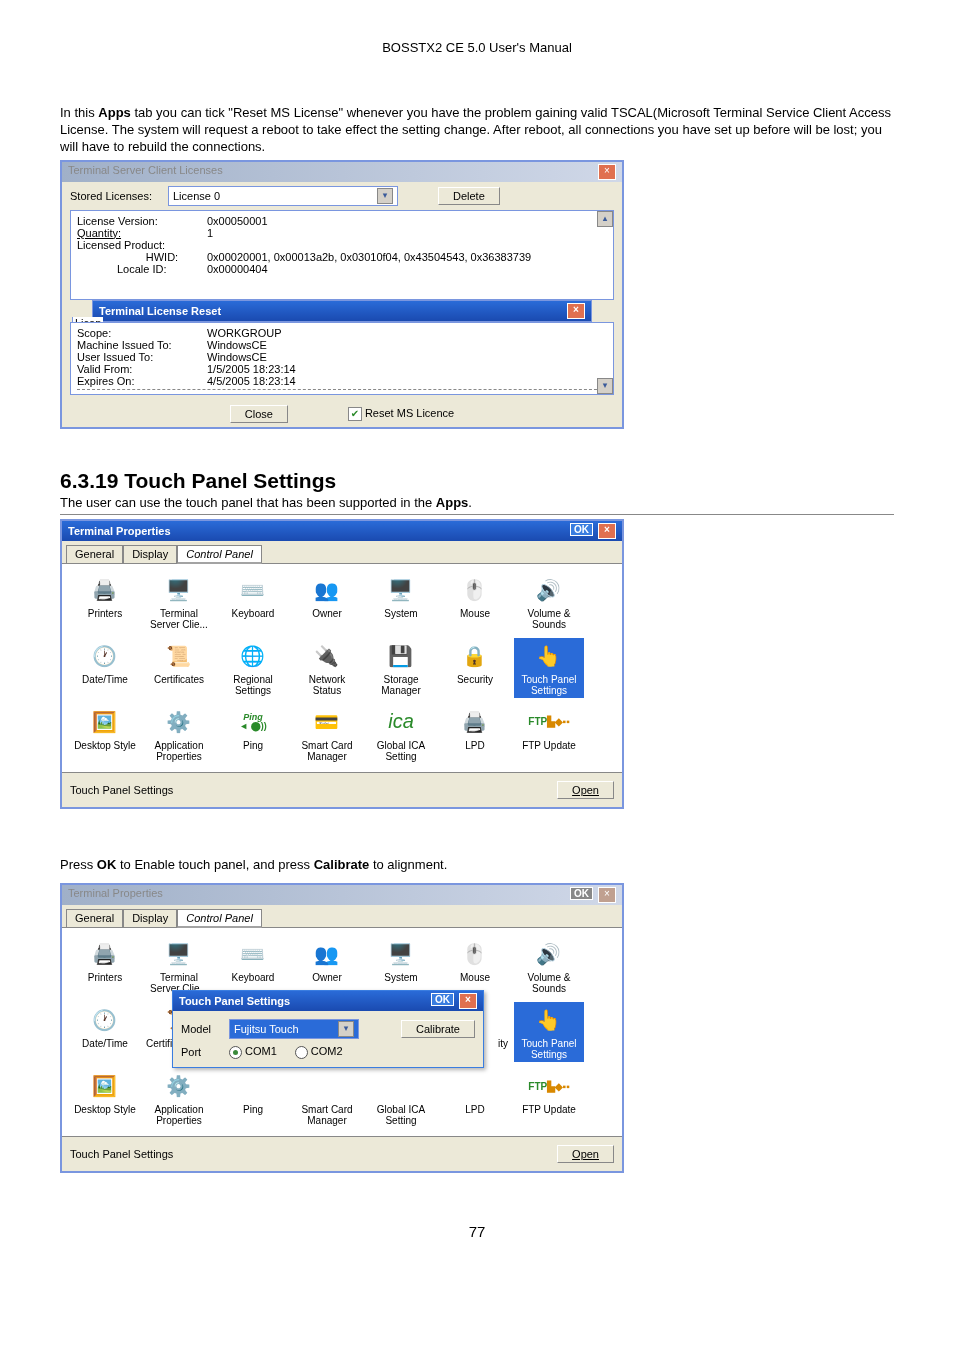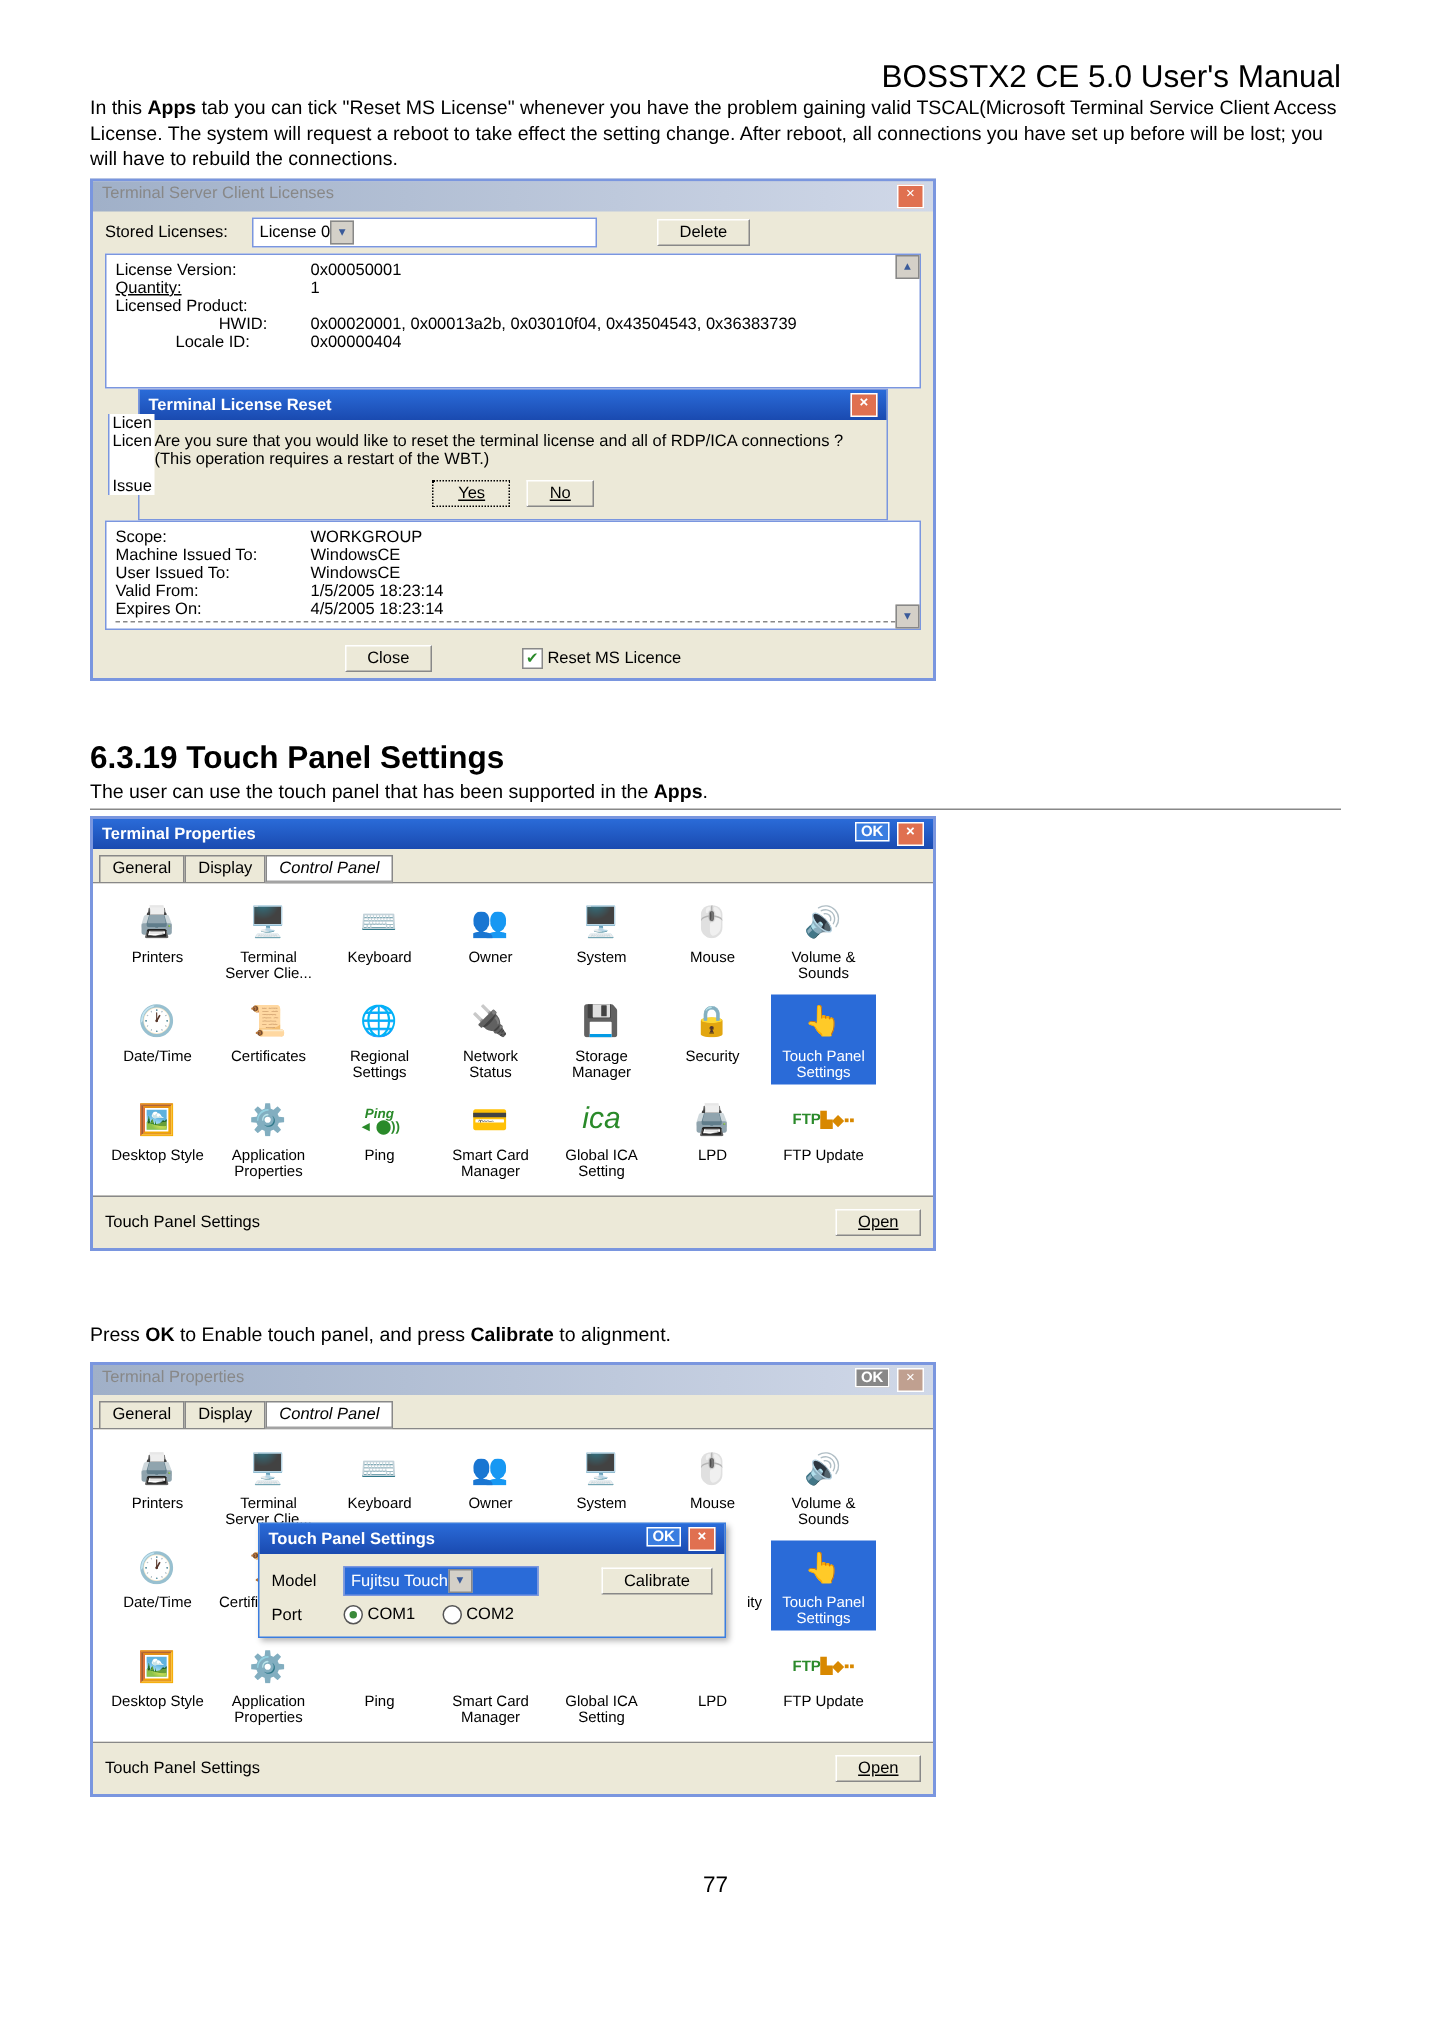--- a/index.html
+++ b/index.html
@@ -5,23 +5,24 @@
   body {
     font-family: Arial, sans-serif;
     font-size: 13px;
     color: #000;
     margin: 0;
     padding: 40px 60px;
     background: #fff;
     width: 834px;
   }
   .header-right {
-    text-align: right;
-    font-size: 21px;
+    text-align: center;
+    font-size: 13px;
     font-family: Arial, sans-serif;
+    margin-bottom: 50px;
   }
   .para {
     margin-bottom: 4px;
     line-height: 1.3;
   }
   .bold { font-weight: bold; }
   .dialog {
     border: 2px solid #7a96df;
     background: #ece9d8;
     font-family: Tahoma, sans-serif;
@@ -66,21 +67,21 @@
     font-weight: bold;
     margin-right: 2px;
   }
   .row { display: flex; align-items: center; padding: 4px 8px; }
   .label { margin-right: 8px; }
   .select {
     background: #fff;
     border: 1px solid #7a96df;
     padding: 1px 4px;
     display: inline-flex;
-    justify-content: flex-start;
+    justify-content: space-between;
     align-items: center;
   }
   .select .arrow {
     background: #d4d0c8;
     border: 1px solid #888;
     width: 14px;
     height: 14px;
     text-align: center;
     font-size: 9px;
     line-height: 13px;
@@ -259,28 +260,20 @@
     <div><span style="display:inline-block;width:130px;text-decoration:underline;">Quantity:</span><span>1</span></div>
     <div><span>Licensed Product:</span></div>
     <div class="indent"><span style="display:inline-block;width:90px;text-align:center;">HWID:</span><span>0x00020001, 0x00013a2b, 0x03010f04, 0x43504543, 0x36383739</span></div>
     <div class="indent"><span style="display:inline-block;width:90px;">Locale ID:</span><span>0x00000404</span></div>
   </div>
 
   <div class="inner-dialog" style="margin:0 30px;">
     <div class="titlebar-active">
       <span>Terminal License Reset</span>
       <span class="close-x">×</span>
-    </div>
-    <div style="padding:8px 10px;">
-      <div>Are you sure that you would like to reset the terminal license and all of RDP/ICA connections ?</div>
-      <div>(This operation requires a restart of the WBT.)</div>
-      <div style="text-align:center;margin-top:8px;">
-        <button class="btn" style="border:1px dotted #000;padding:2px 16px;"><span style="text-decoration:underline;">Yes</span></button>
-        <button class="btn" style="margin-left:8px;"><span style="text-decoration:underline;">No</span></button>
-      </div>
     </div>
   </div>
 
   <div style="position:absolute;left:10px;top:155px;font-size:11px;background:#fff;border-left:1px solid #7a96df;padding:0 2px;">
     <div>Licen</div>
     <div>Licen</div>
     <div style="height:18px;"></div>
     <div>Issue</div>
   </div>
 

